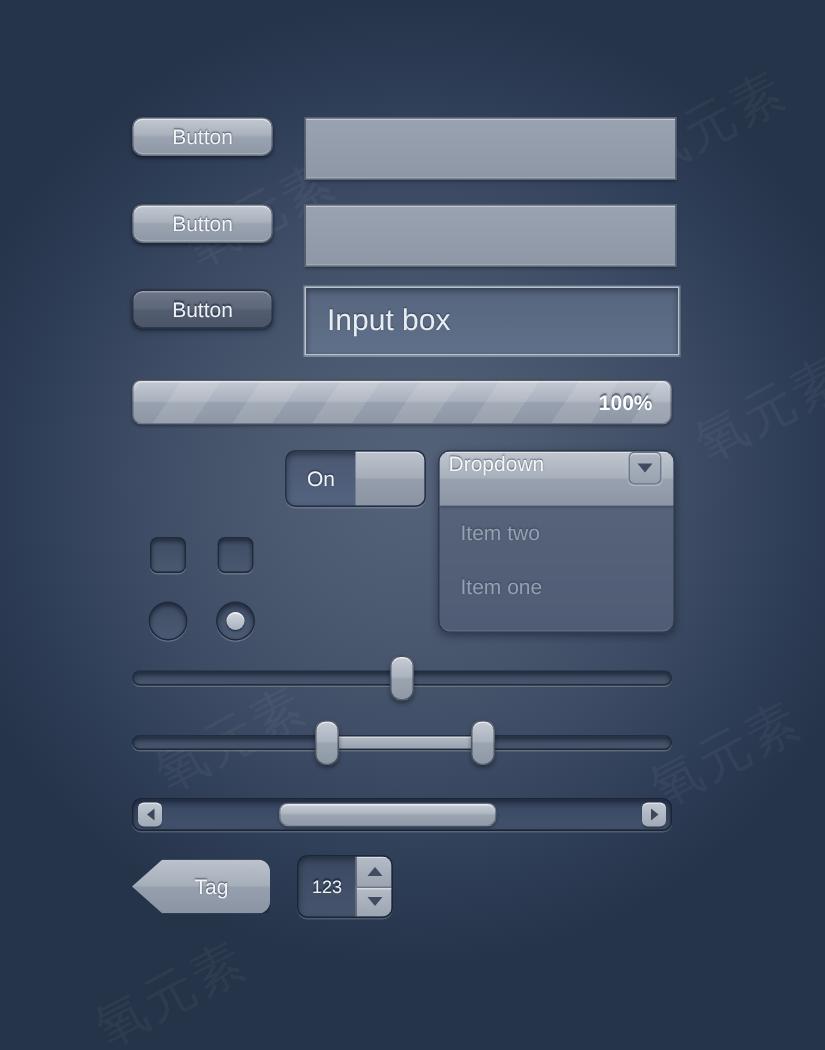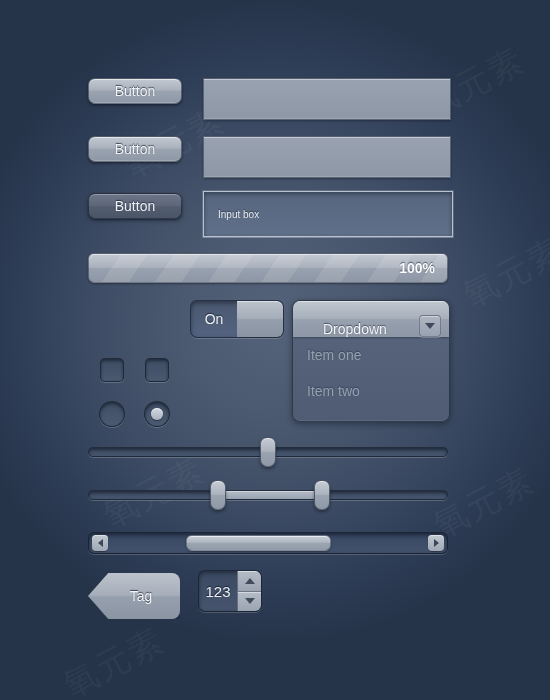--- a/index.html
+++ b/index.html
@@ -84,21 +84,21 @@
   .inputbox.active {
     background: linear-gradient(to bottom, #57667e 0%, #61708a 100%);
     border: 1px solid #b9c2cd;
     box-shadow:
       inset 0 2px 4px rgba(12,18,30,0.45),
       0 0 0 1px rgba(180,195,215,0.25),
       0 1px 0 rgba(255,255,255,0.2);
   }
   .inputbox .val {
     color: #e8edf3;
-    font-size: 10px;
+    font-size: 20px;
     text-shadow: 0 -1px 1px rgba(20,28,44,0.6);
   }
 
   
   #progress {
     position: absolute;
     width: 360px; height: 30px;
     border-radius: 6px;
     overflow: hidden;
     display: flex; align-items: center; justify-content: flex-end;
@@ -161,22 +161,22 @@
     border-radius: 8px;
     border: 1px solid rgba(22,30,45,0.6);
     background: linear-gradient(to bottom, #5d6a80 0%, #55627a 35%, #4f5c74 100%);
     box-shadow:
       0 2px 6px rgba(8,14,26,0.45),
       inset 0 -1px 0 rgba(255,255,255,0.08);
     overflow: hidden;
   }
   #dropdown .head {
     height: 36px;
-    display: flex; align-items: flex-end;
-    padding: 0 8px 0 30px;
+    display: flex; align-items: flex-start;
+    padding: 0 8px 0 6px;
     background: linear-gradient(to bottom, #c0c7cf 0%, #a8b0bc 48%, #98a1af 52%, #8d96a4 100%);
     box-shadow:
       inset 0 1px 0 rgba(255,255,255,0.5),
       0 1px 2px rgba(10,16,28,0.35);
     cursor: pointer;
   }
   #dropdown .head .sel {
     flex: 1;
     color: #f4f7fa; font-size: 14px;
     text-shadow: 0 -1px 1px rgba(30,40,58,0.7);
@@ -327,21 +327,21 @@
     background: linear-gradient(to bottom, #c8ced6 0%, #aeb6c1 45%, #9ba4b1 52%, #919aa8 100%);
     border: 1px solid rgba(30,40,58,0.4);
     box-shadow: inset 0 1px 0 rgba(255,255,255,0.6), 0 1px 2px rgba(10,16,28,0.4);
     cursor: pointer;
   }
 
   
   #tag {
     position: absolute;
     left: 88px; top: 573px;
-    width: 92px; height: 46px;
+    width: 92px; height: 36px;
     display: flex; align-items: center; justify-content: center;
     padding-left: 14px;
     color: #f2f5f8;
     font-size: 14px;
     text-shadow: 0 -1px 1px rgba(20,28,44,0.75);
     background: linear-gradient(to bottom, #bcc3cc 0%, #a6aeba 48%, #969fad 52%, #8b94a2 100%);
     border-radius: 0 8px 8px 0;
     clip-path: polygon(0% 50%, 22% 0%, 100% 0%, 100% 100%, 22% 100%);
     box-shadow: 0 2px 3px rgba(10,16,28,0.4);
     cursor: pointer;
@@ -357,21 +357,21 @@
     border: 1px solid rgba(20,28,42,0.8);
     background: linear-gradient(to bottom, #3b4a62 0%, #46546d 100%);
     box-shadow:
       inset 0 2px 4px rgba(10,16,28,0.5),
       0 1px 0 rgba(255,255,255,0.18);
     overflow: hidden;
   }
   #stepper .num {
     flex: 1;
     display: flex; align-items: center; justify-content: center;
-    color: #eaeff5; font-size: 15px;
+    color: #eaeff5; font-size: 12px;
     text-shadow: 0 -1px 1px rgba(14,20,34,0.8);
   }
   #stepper .arrows { width: 24px; display: flex; flex-direction: column; }
   #stepper .arrows > div {
     flex: 1;
     display: flex; align-items: center; justify-content: center;
     background: linear-gradient(to bottom, #b4bcc7 0%, #9ba4b1 100%);
     border-left: 1px solid rgba(26,34,50,0.45);
     cursor: pointer;
   }
@@ -433,22 +433,22 @@
     <div class="knob"></div>
   </div>
 
   <div id="dropdown">
     <div class="head">
       <span class="sel">Dropdown</span>
       <span class="dd-arrow">
           <i></i>
         </span>
     </div>
+    <div class="item">Item two</div>
     <div class="item">Item one</div>
-    <div class="item">Item two</div>
   </div>
 
   <div class="checkbox" style="left:100px; top:358px;"></div>
   <div class="checkbox" style="left:145px; top:358px;"></div>
 
   <div class="radio" style="left:99px; top:401px;"></div>
   <div class="radio" style="left:144px; top:401px;">
     <span class="dot"></span>
   </div>
 

